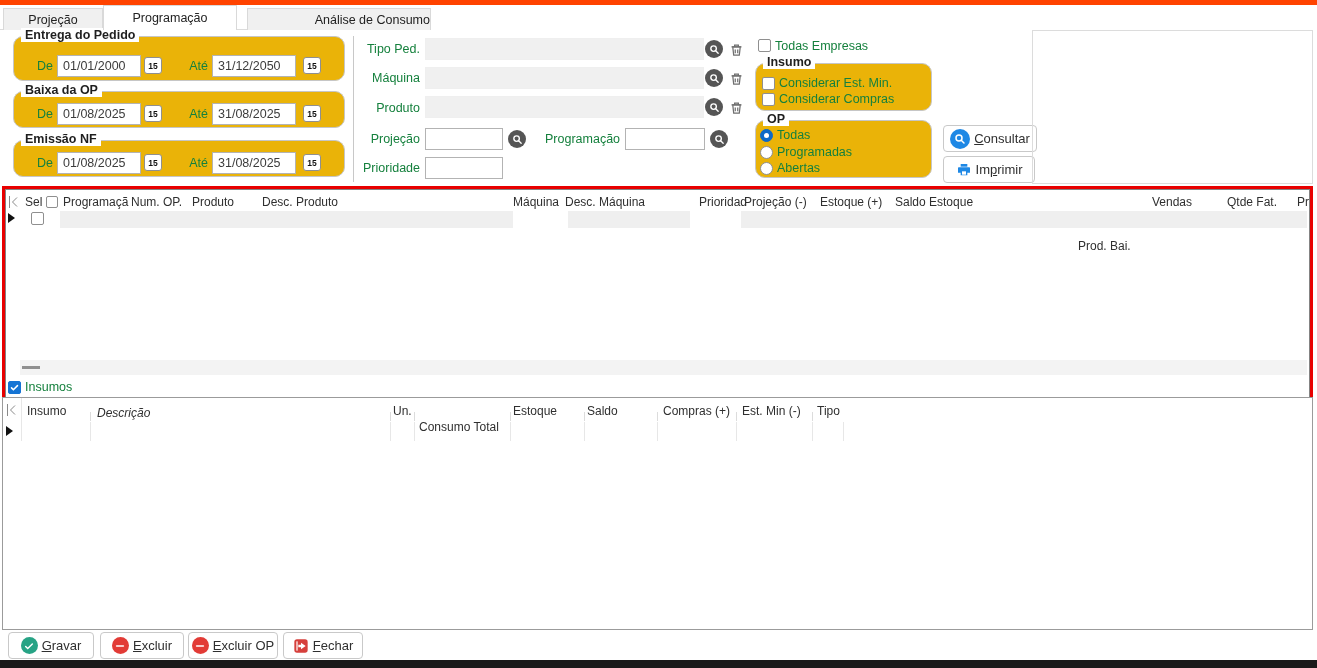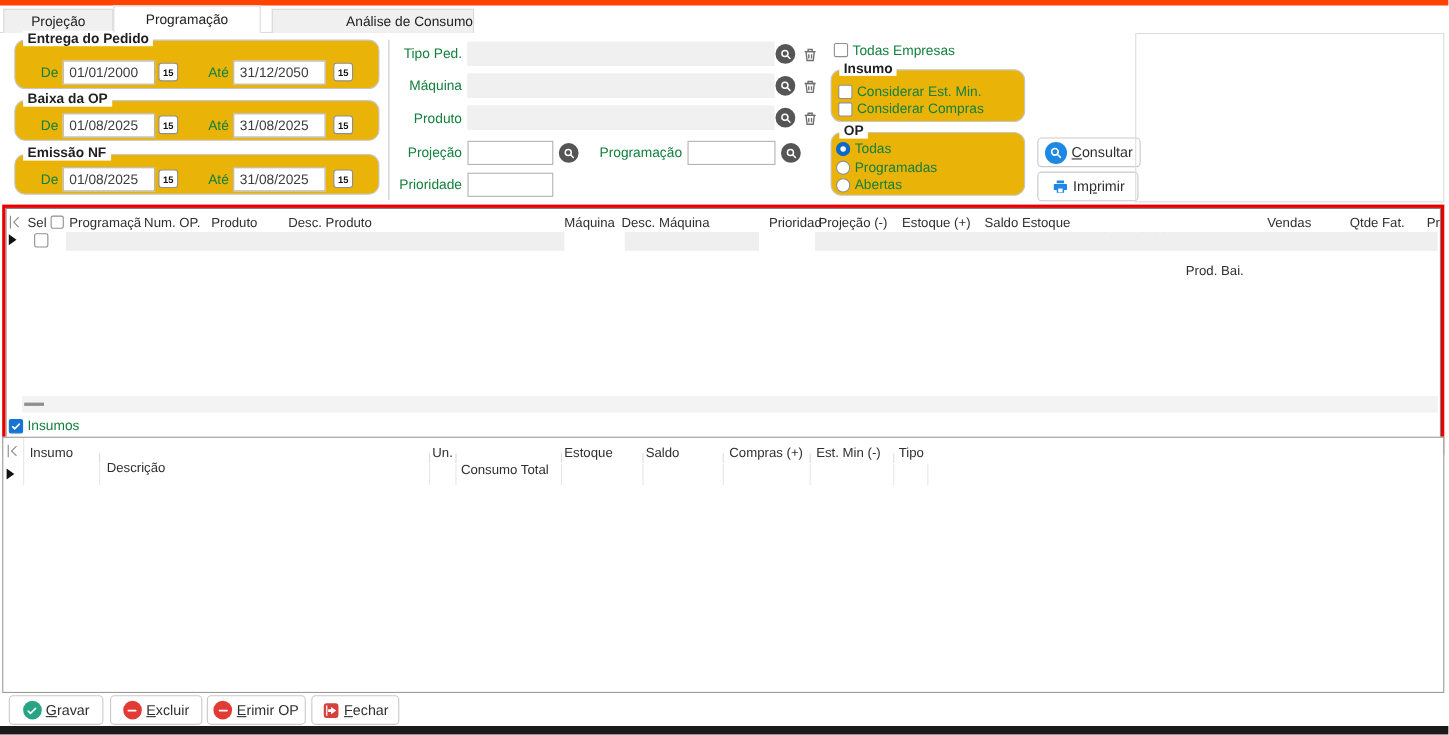--- a/index.html
+++ b/index.html
@@ -261,21 +261,21 @@
       </svg>
   </div>
   <span class="lbl" style="left:25px;top:380px;">Insumos</span>
 
   <div class="grid2">
     <svg style="position:absolute;left:3px;top:6px;" width="10" height="12" viewBox="0 0 10 12">
         <path d="M1.5 0v12M9 1.5L4.5 6L9 10.5" stroke="#8a8a8a" fill="none"></path>
       </svg>
     <div class="sep" style="left:18px;top:0;height:43px;"></div>
     <span class="gh" style="left:24px;top:6px;">Insumo</span>
-    <span class="gh" style="left:94px;top:20px;">Descrição</span>
+    <span class="gh" style="left:94px;top:8px;font-style:italic;">Descrição</span>
     <span class="gh" style="left:390px;top:6px;">Un.</span>
     <span class="gh" style="left:416px;top:22px;">Consumo Total</span>
     <span class="gh" style="left:510px;top:6px;">Estoque</span>
     <span class="gh" style="left:584px;top:6px;">Saldo</span>
     <span class="gh" style="left:660px;top:6px;">Compras (+)</span>
     <span class="gh" style="left:739px;top:6px;">Est. Min (-)</span>
     <span class="gh" style="left:814px;top:6px;">Tipo</span>
     <div class="htick" style="left:87px;top:14px;height:9px;"></div>
     <div class="htick" style="left:387px;top:14px;height:9px;"></div>
     <div class="htick" style="left:411px;top:14px;height:9px;"></div>
@@ -312,21 +312,21 @@
         </svg>
     </span>
     <span><span></span><span class="ac">E</span><span>xcluir</span></span>
   </div>
   <div class="btn" style="left:188px;top:632px;width:90px;height:27px;">
     <span class="icoball" style="background:#e23b36;">
       <svg width="10" height="10" viewBox="0 0 24 24">
           <line x1="4" y1="12" x2="20" y2="12" stroke="#fff" stroke-width="4" stroke-linecap="round"></line>
         </svg>
     </span>
-    <span><span></span><span class="ac">E</span><span>rimir OP</span></span>
+    <span><span></span><span class="ac">E</span><span>xcluir OP</span></span>
   </div>
   <div class="btn" style="left:283px;top:632px;width:80px;height:27px;">
     <span style="display:flex;">
       <svg width="16" height="16" viewBox="0 0 24 24">
           <rect x="2" y="2" width="20" height="20" rx="4" fill="#d6403c"></rect>
           <rect x="5" y="5" width="2" height="14" fill="#fff" opacity="0.9"></rect>
           <path fill="#fff" d="M12 7l7 5-7 5v-3H8v-4h4z"></path>
         </svg>
     </span>
     <span><span></span><span class="ac">F</span><span>echar</span></span>

